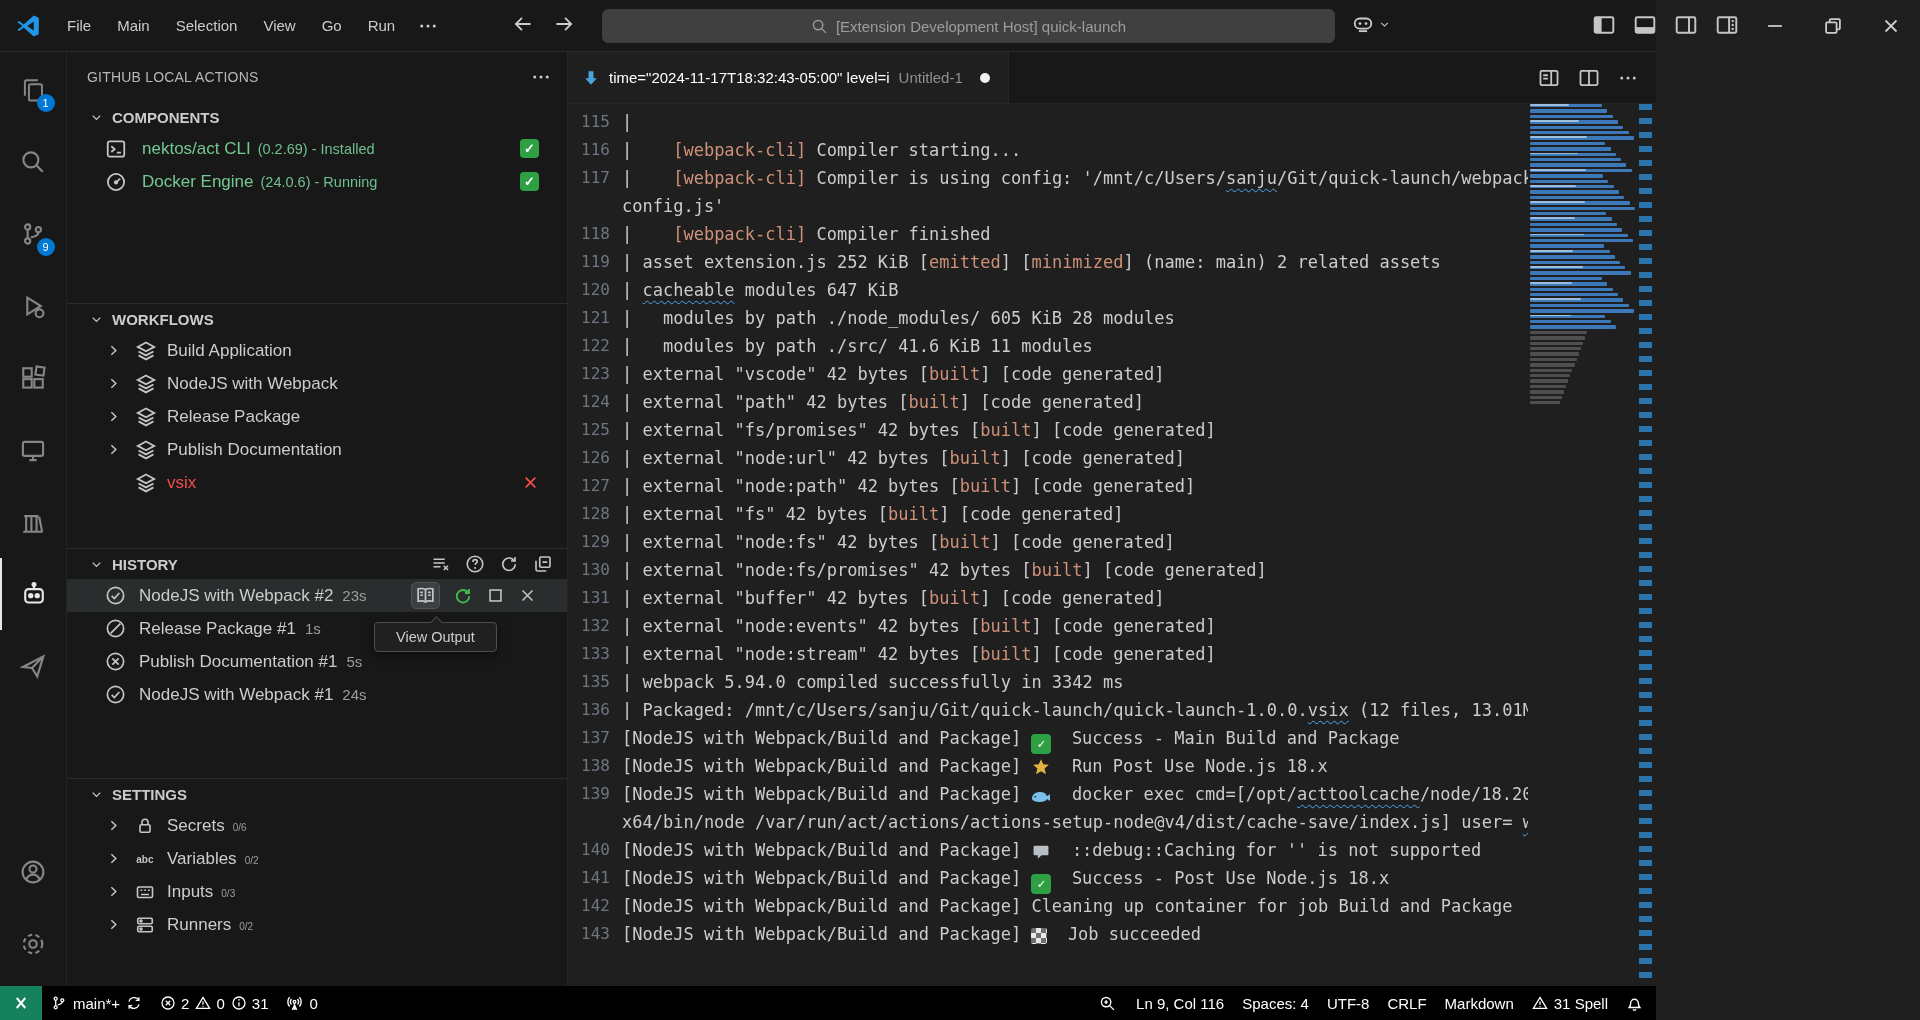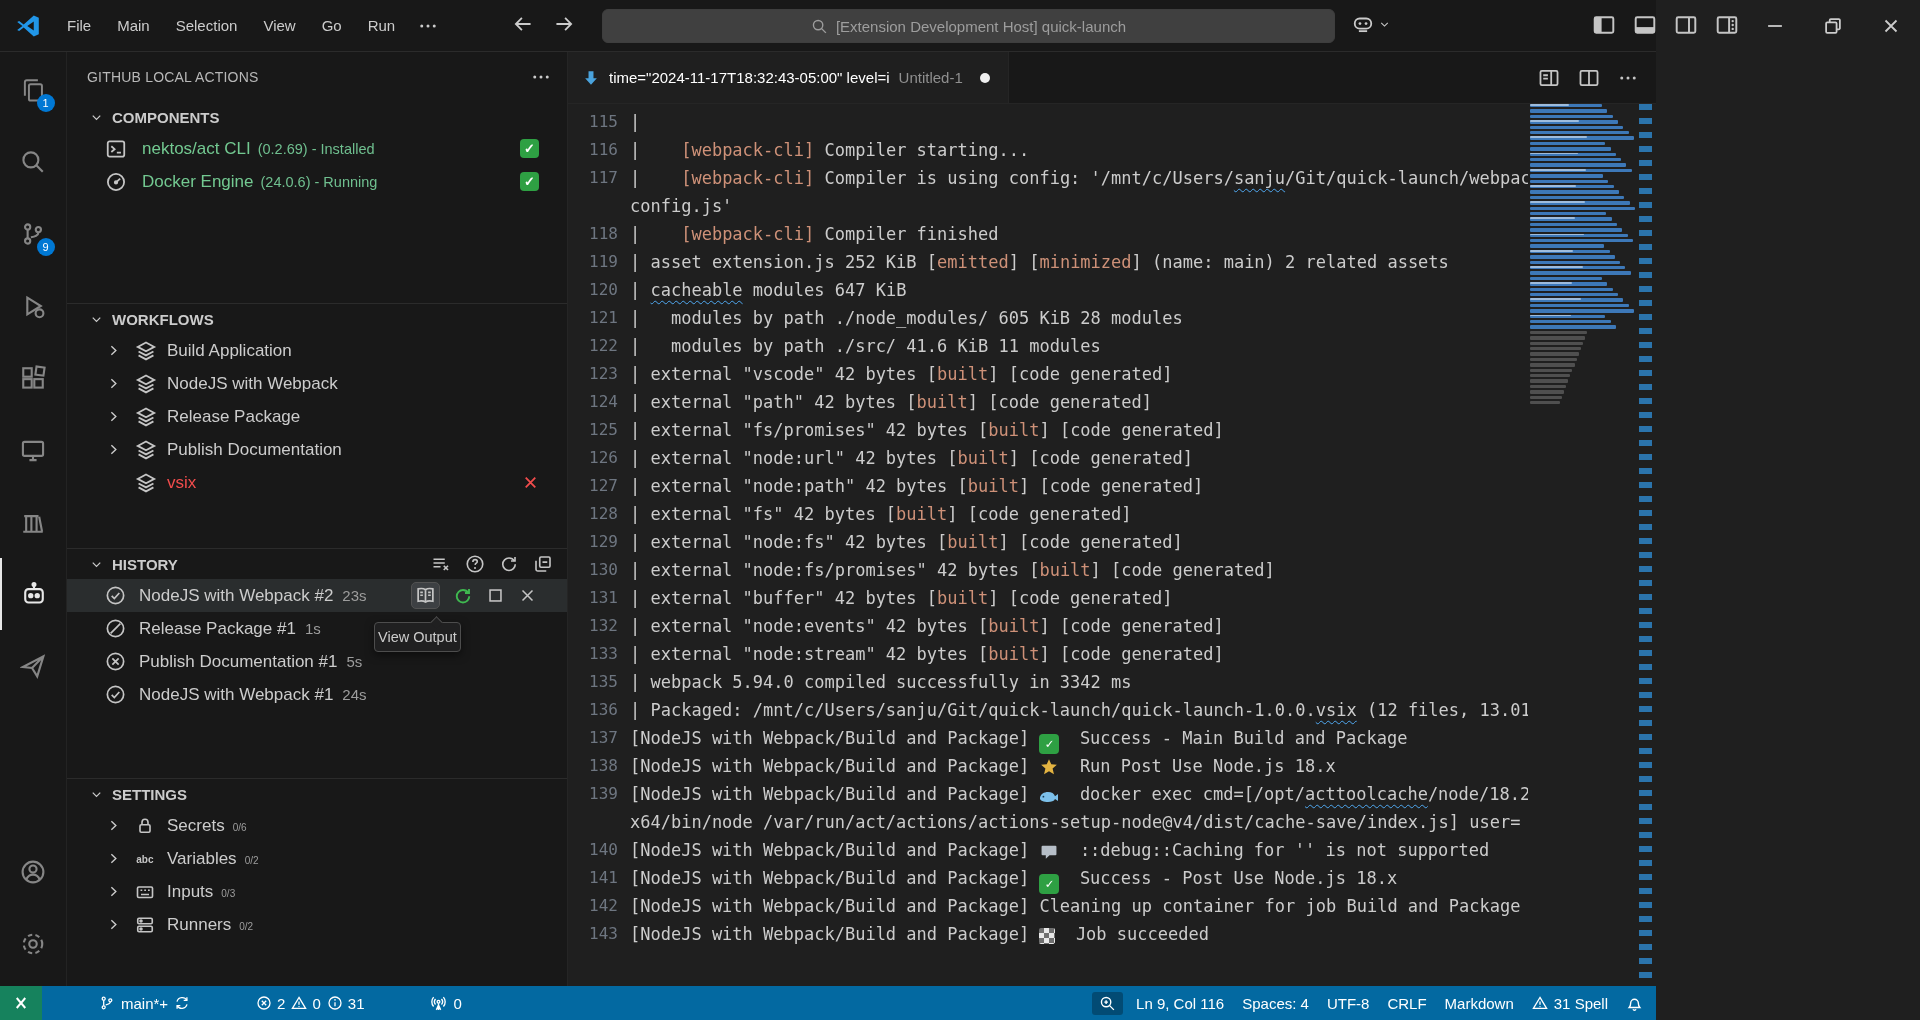--- a/index.html
+++ b/index.html
@@ -51,49 +51,49 @@
   .wf-err { color:#f14c4c; }
   .x-red { position:absolute; right:28px; color:#f14c4c; }
   .hist-row .r-label { left:72px; }
   .hist-row .r-icon { left:38px; }
   .hist-row .dur { color:#9d9d9d; font-size:15px; margin-left:9px; }
   .hist-row.hovered { background:#2a2d2e; }
   .hist-actions { position:absolute; right:30px; display:flex; align-items:center; gap:13px; color:#c5c5c5; }
   .act-box { background:#3d4043; border:1px solid #525252; border-radius:5px; padding:2px 3px; margin-top:-1px; }
   .st-success { color:#3fb950; } .st-cancel { color:#d29922; } .st-fail { color:#f85149; }
   .set-row .count { color:#9d9d9d; font-size:10px; margin-left:8px; }
-  .tooltip { position:absolute; left:307px; top:570px; background:#202021; border:1px solid #4d4d4d; border-radius:4px; padding:6px 3px; font-size:14.5px; color:#cccccc; box-shadow:0 3px 9px rgba(0,0,0,.5); z-index:5; }
+  .tooltip { position:absolute; left:307px; top:570px; background:#202021; border:1px solid #4d4d4d; border-radius:4px; padding:6px 21px; font-size:14.5px; color:#cccccc; box-shadow:0 3px 9px rgba(0,0,0,.5); z-index:5; }
   .tooltip .caret { position:absolute; left:57px; top:-5px; width:9px; height:9px; background:#202021; border-left:1px solid #4d4d4d; border-top:1px solid #4d4d4d; transform:rotate(45deg); }
 
   
   .editor { flex:1 1 auto; display:flex; flex-direction:column; min-width:0; background:#1f1f1f; }
   .tabbar { height:52px; background:#181818; display:flex; align-items:stretch; border-bottom:1px solid #252525; flex:0 0 auto; }
   .tab { background:#1f1f1f; display:flex; align-items:center; padding:0 18px 0 14px; gap:9px; max-width:600px; border-right:1px solid #252525; }
   .tab-title { font-size:15px; color:#ffffff; white-space:nowrap; }
   .tab-desc { font-size:15px; color:#8f8f8f; white-space:nowrap; }
   .dirty-dot { width:10px; height:10px; border-radius:50%; background:#f0f0f0; margin-left:8px; }
   .ed-actions { margin-left:auto; display:flex; align-items:center; gap:18px; padding-right:18px; color:#c5c5c5; }
   .ed-content { position:relative; flex:1 1 auto; overflow:hidden; }
-  #code { position:absolute; left:8px; top:4px; right:130px; font-family:"DejaVu Sans Mono","Liberation Mono",monospace; font-size:17px; line-height:28px; }
+  #code { position:absolute; left:0; top:4px; right:130px; font-family:"DejaVu Sans Mono","Liberation Mono",monospace; font-size:17px; line-height:28px; }
   .cl { height:28px; white-space:pre; display:flex; }
   .ln { display:inline-block; width:42px; flex:0 0 42px; text-align:right; margin-right:12px; color:#6e7681; font-size:16px; }
   .lc { white-space:pre; }
   .p { color:#cccccc; } .s { color:#ce9178; }
   .u { text-decoration:underline wavy #4fa8f0; text-decoration-thickness:1px; text-underline-offset:4px; }
   .em { display:inline-flex; width:20px; height:20px; vertical-align:-4px; align-items:center; justify-content:center; border-radius:4px; font-size:13px; }
   .em-check { background:#2ea043; color:#fff; font-weight:bold; }
   .em-star { color:#e3b341; }
   .em-flag { width:16px; height:16px; border-radius:2px; background:conic-gradient(#e8e8e8 0 25%, #6f6f6f 25% 50%, #e8e8e8 50% 75%, #6f6f6f 75%); background-size:10px 10px; }
   .minimap { position:absolute; right:22px; top:0; width:106px; bottom:0; background:#1f1f1f; }
   .mm-row { position:absolute; left:2px; height:3.4px; border-radius:1px; }
   .ruler { position:absolute; right:0; top:0; width:20px; bottom:0; }
   .rl-dash { position:absolute; left:3px; width:13px; height:6px; background:rgba(46,138,208,.8); }
 
   
-  .statusbar { height:34px; background:#0369a1; color:#ffffff; display:flex; align-items:center; font-size:15px; flex:0 0 auto;gap:48px; }
+  .statusbar { height:34px; background:#000000; color:#ffffff; display:flex; align-items:center; font-size:15px; flex:0 0 auto; }
   .sb-item { display:flex; align-items:center; gap:6px; padding:0 9px; height:34px; }
   .remote { background:#16825d; width:42px; justify-content:center; padding:0; }
   .sb-group { display:flex; align-items:center; gap:5px; }
   .sb-right { margin-left:auto; display:flex; align-items:center; }
   .zoom-box { background:rgba(0,0,0,.28); border-radius:3px; padding:3px 7px; margin-right:4px; display:flex; align-items:center; }
 </style>
 </head>
 <body>
 
 <div id="app">

